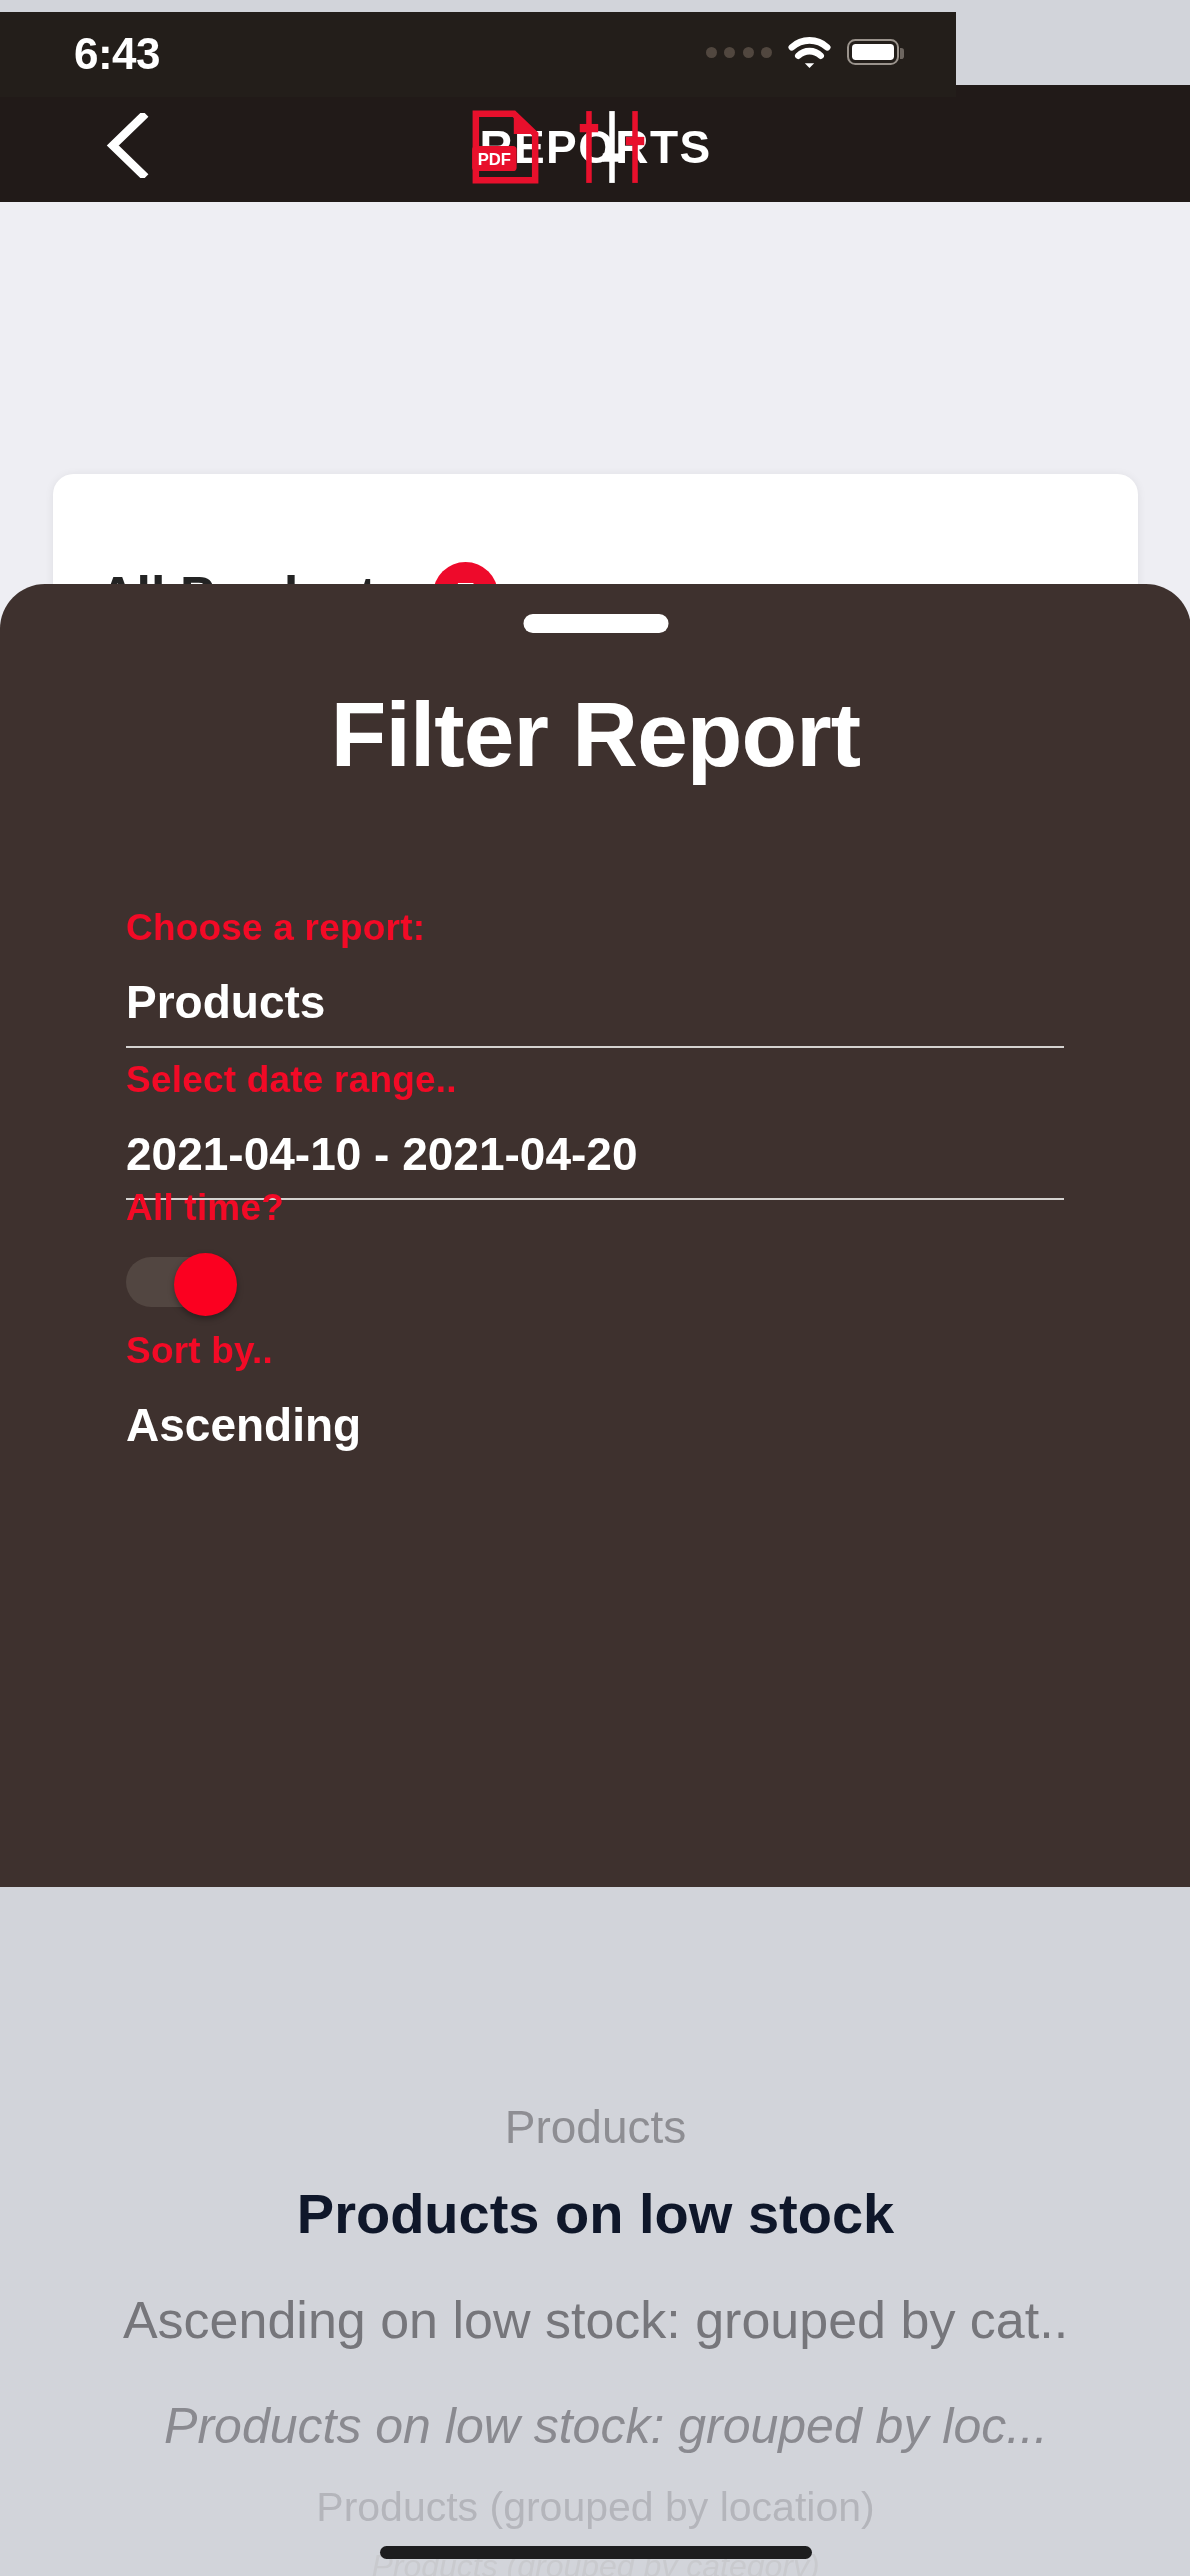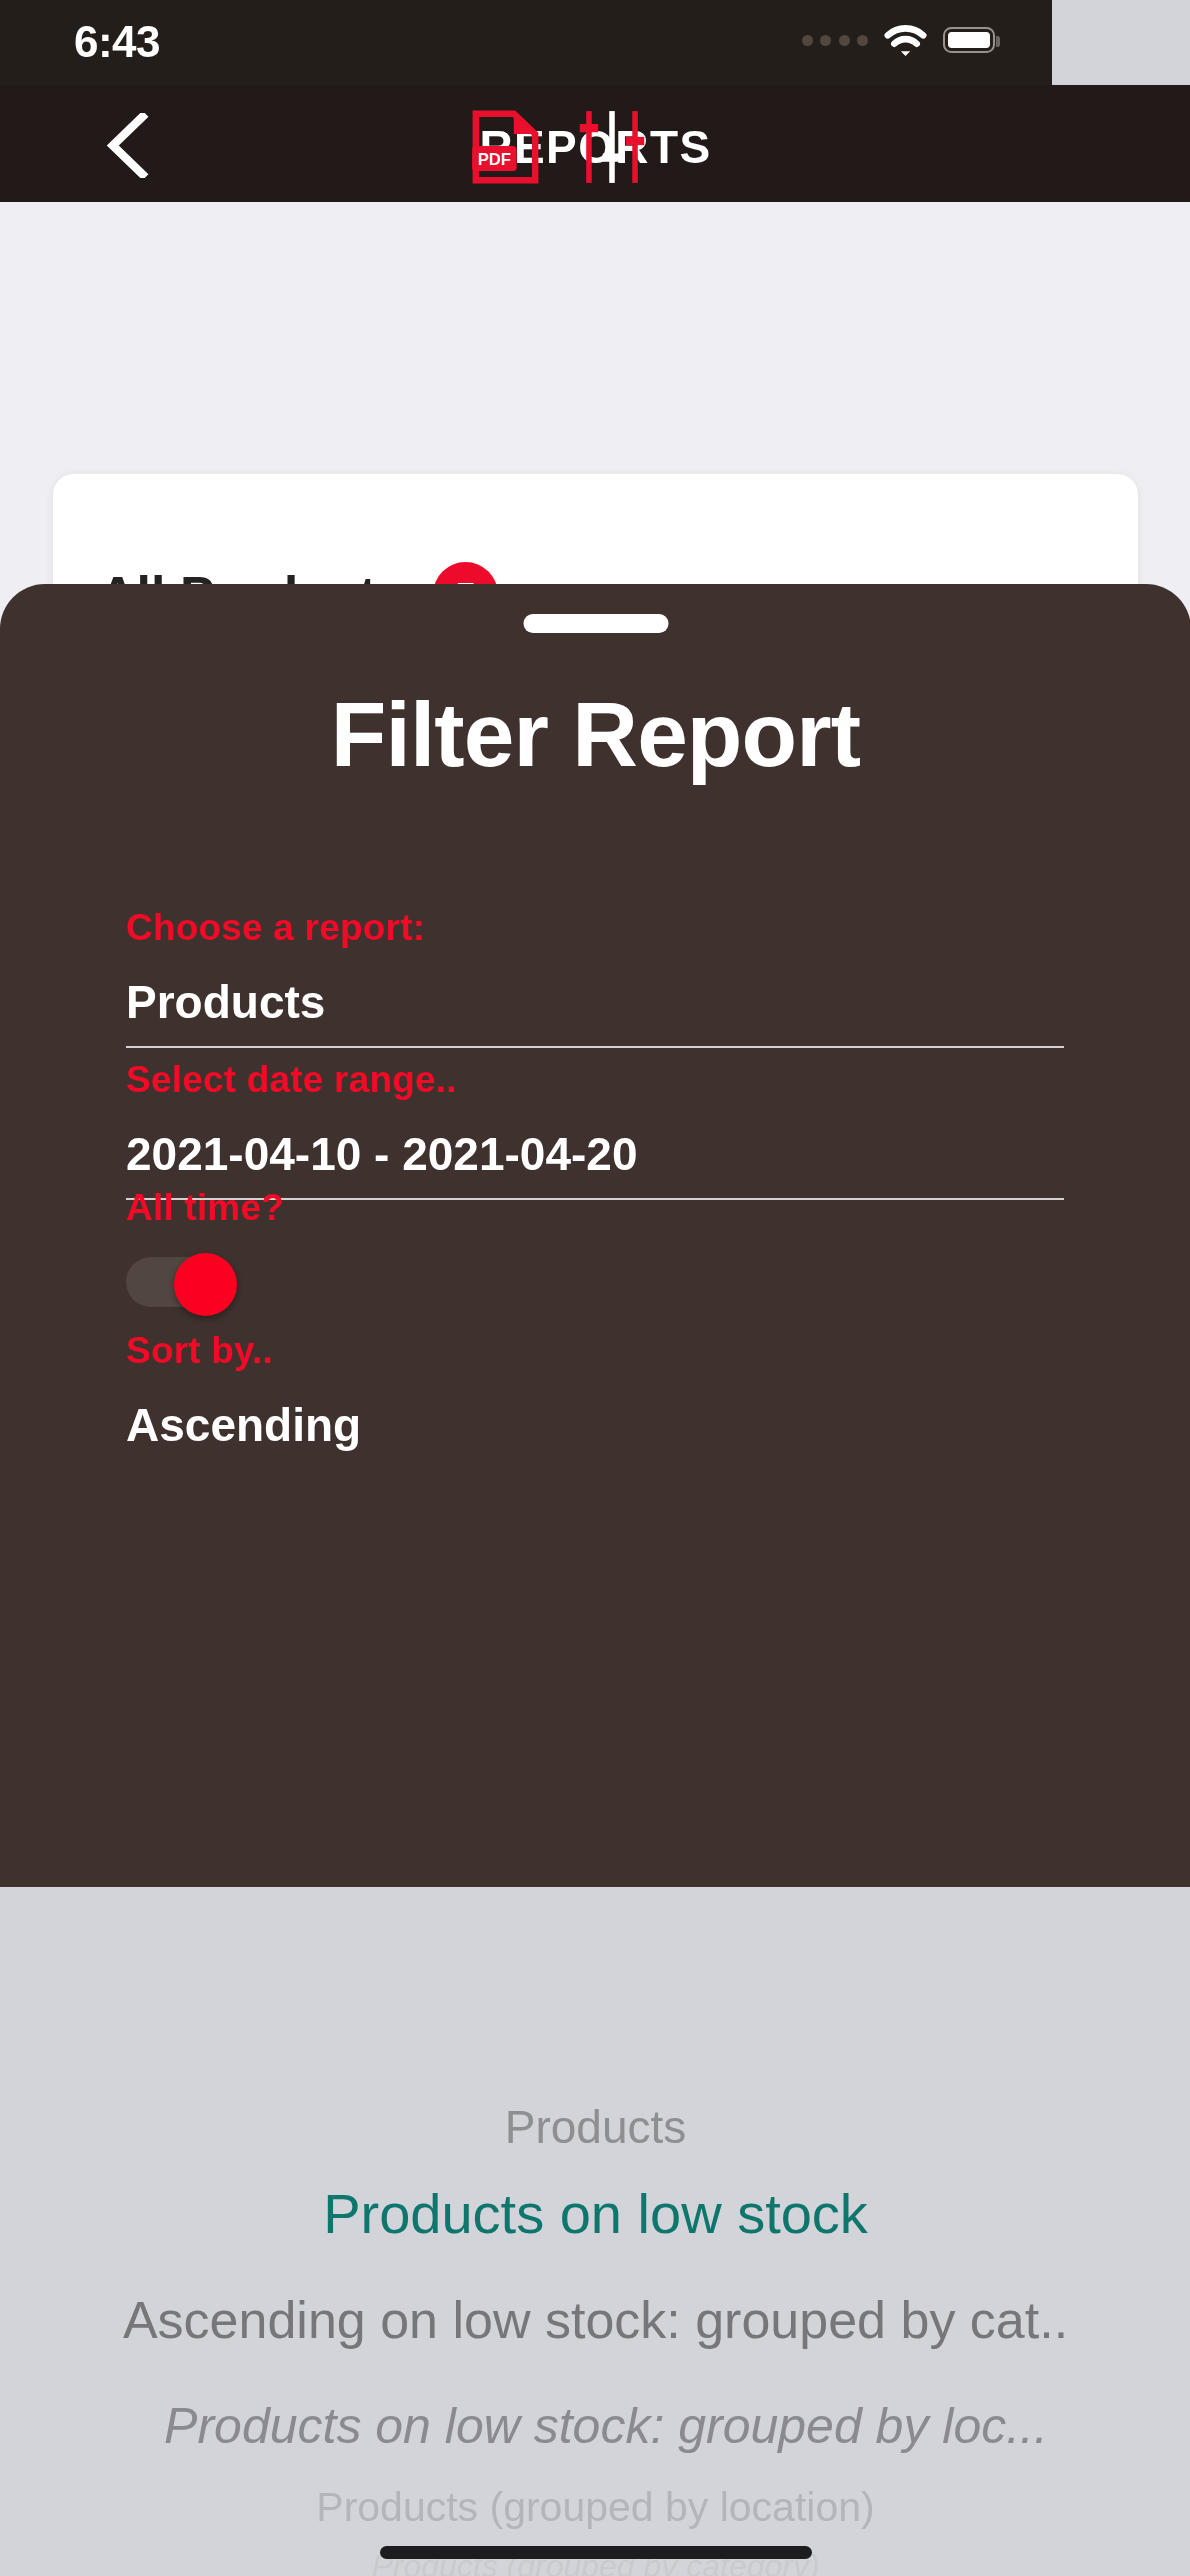--- a/index.html
+++ b/index.html
@@ -6,21 +6,21 @@
   html,body { width:1191px; height:2576px; }
   body {
     font-family:"Liberation Sans", sans-serif;
     background:#d2d4da;
     overflow:hidden;
     position:relative;
   }
 
   
   #status-bar {
-    position:absolute; top:0; left:0; width:1052px; height:85px;
+    position:absolute; top:12px; left:0; width:956px; height:85px;
     background:#231e1a;
   }
   #status-time {
     position:absolute; left:74px; top:16.7px;
     color:#ffffff; font-size:44px; font-weight:600;
     letter-spacing:-0.5px;
   }
   #status-right {
     position:absolute; right:57px; top:24px;
     display:flex; align-items:center; gap:16px;
@@ -92,21 +92,21 @@
   }
   .picker-row {
     position:absolute; left:0; width:1191px; text-align:center;
     white-space:nowrap; overflow:hidden;
     font-family:"Liberation Sans", sans-serif;
   }
   #pk-row-above {
     top:2100px; color:#8e8e93; font-size:46px; font-weight:400;
   }
   #pk-row-sel {
-    top:2181px; color:#0f766e; font-size:56px; font-weight:400;
+    top:2181px; color:#0f172a; font-size:56px; font-weight:700;
   }
   #pk-row-b1 {
     top:2290px; color:#76767b; font-size:52px; font-weight:400;
   }
   #pk-row-b2 {
     top:2397px; color:#8a8a90; font-size:50px;
     font-style:italic; font-weight:400;padding-left:21px;
   }
   #pk-row-b3 {
     top:2484px; color:#b4b5bb; font-size:41px;

